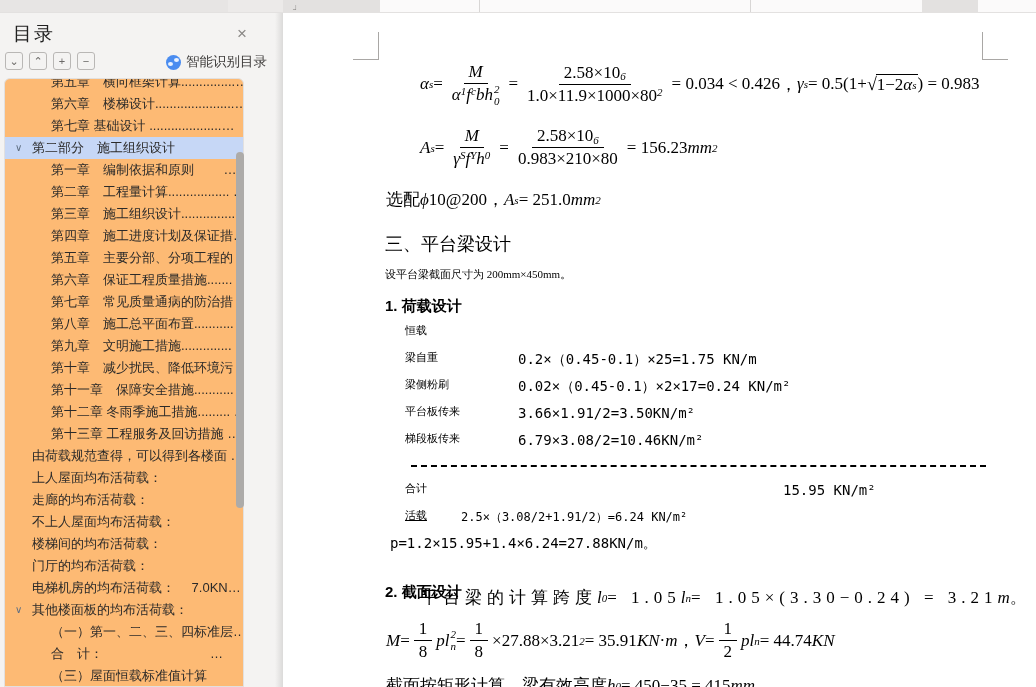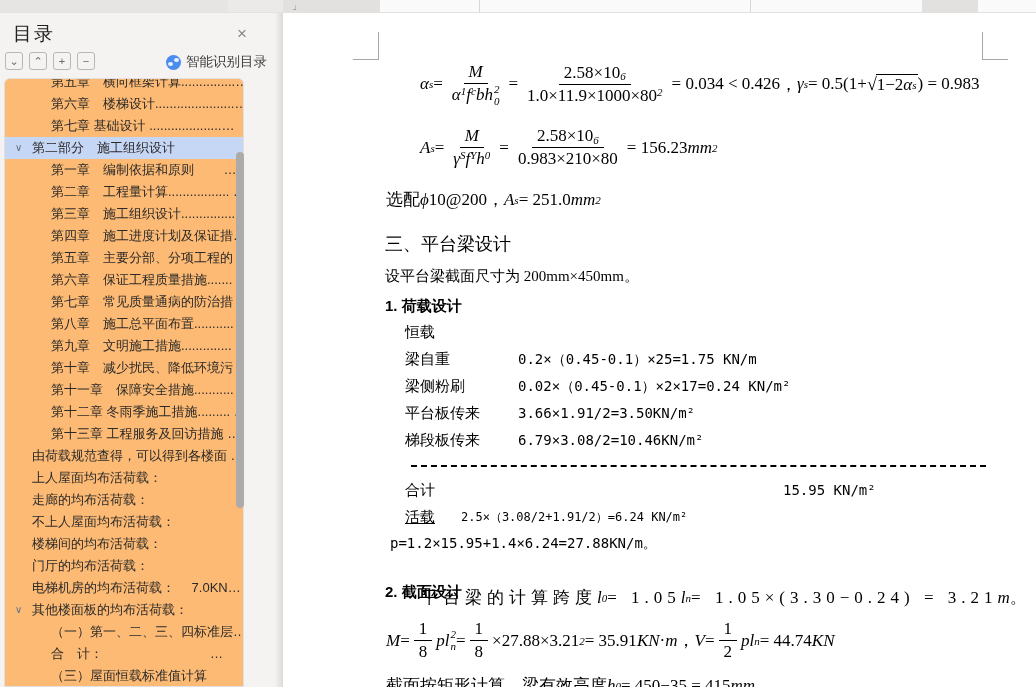--- a/index.html
+++ b/index.html
@@ -67,21 +67,21 @@
   .frac .fden { padding:0 5px; display:flex; align-items:flex-start; }
   .sqrt { display:inline-flex; align-items:center; }
   .sqrt .rad { font-style:normal; font-size:18px; margin-right:-1px; }
   .sqrt .radcontent { border-top:1px solid #000; padding:0 1px; display:inline-flex; align-items:center; }
   .ss { display:inline-flex; flex-direction:column; line-height:1.05; font-size:11px; margin-left:1px;
         vertical-align:middle; }
   .ss span { font-style:italic; }
 
   #heading3 { font-weight:normal; font-size:18px; font-family:"Liberation Sans","DejaVu Sans",sans-serif; }
   .bold-item { font-weight:bold; font-size:15px; font-family:"Liberation Sans","DejaVu Sans",sans-serif; }
-  .body-15 { font-size:15px; }
+  .body-15 { font-size:11px; }
   #dash-divider { position:absolute; left:128px; top:452px; width:575px; border-top:2px dashed #000; }
   #f-span .fc { letter-spacing:5px; }
 </style>
 </head>
 <body>
 
 <div id="app">
 
   <div id="ruler">
     <div class="ruler-seg" style="left:0;width:228px;background:#e7e5e4;"></div>

